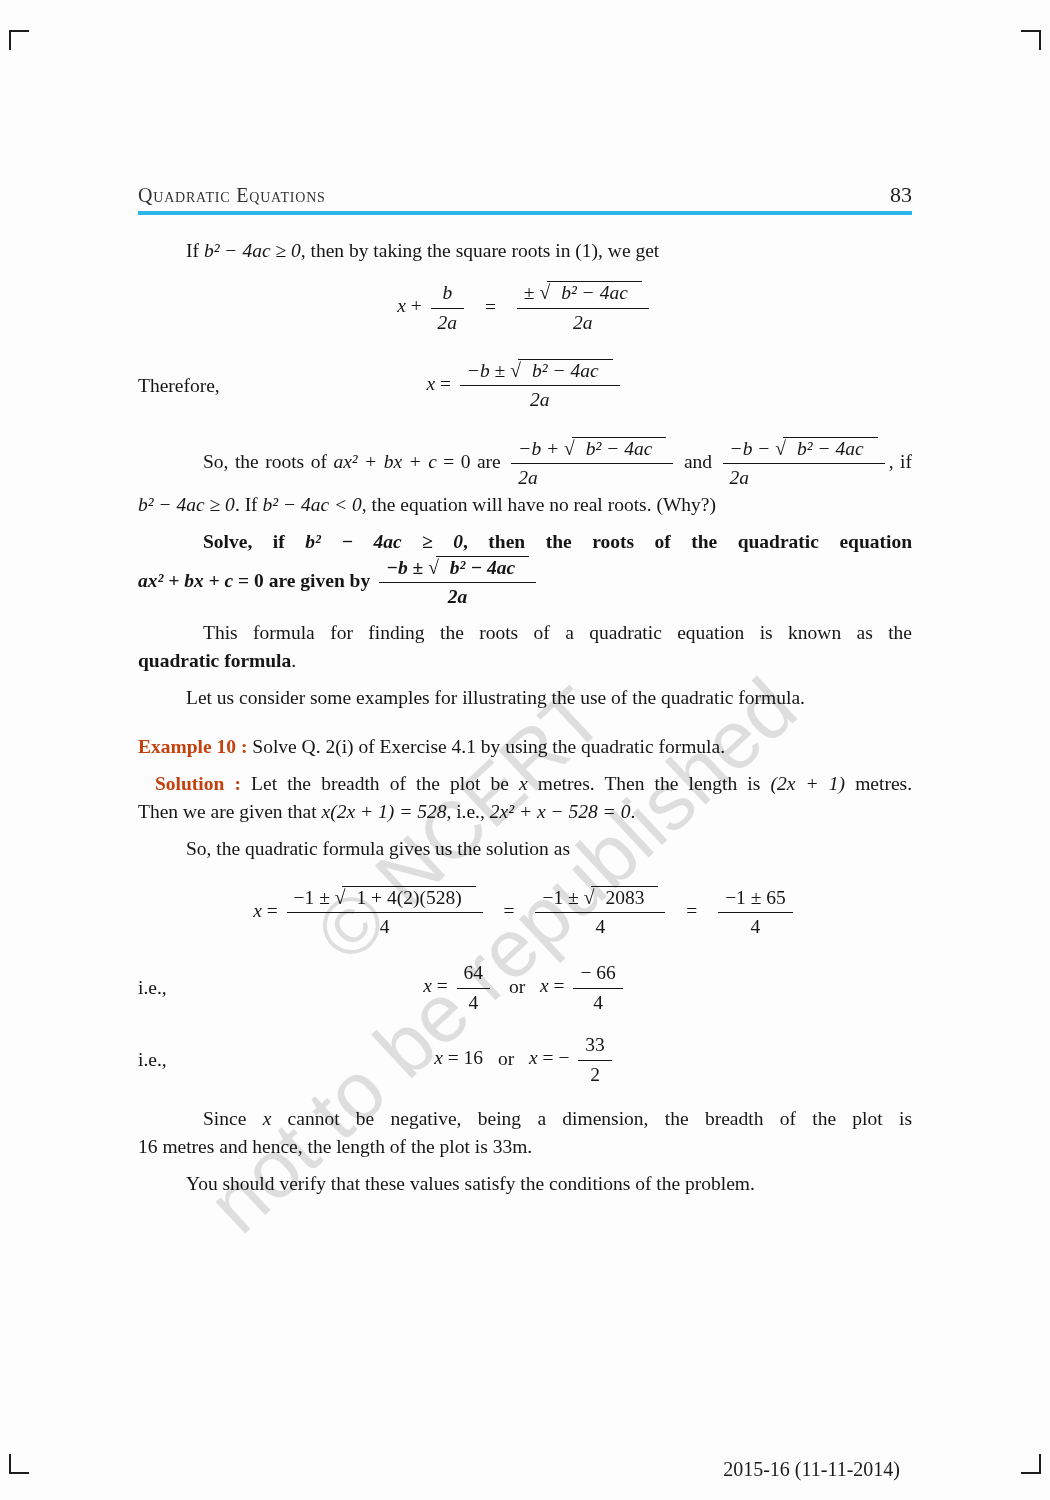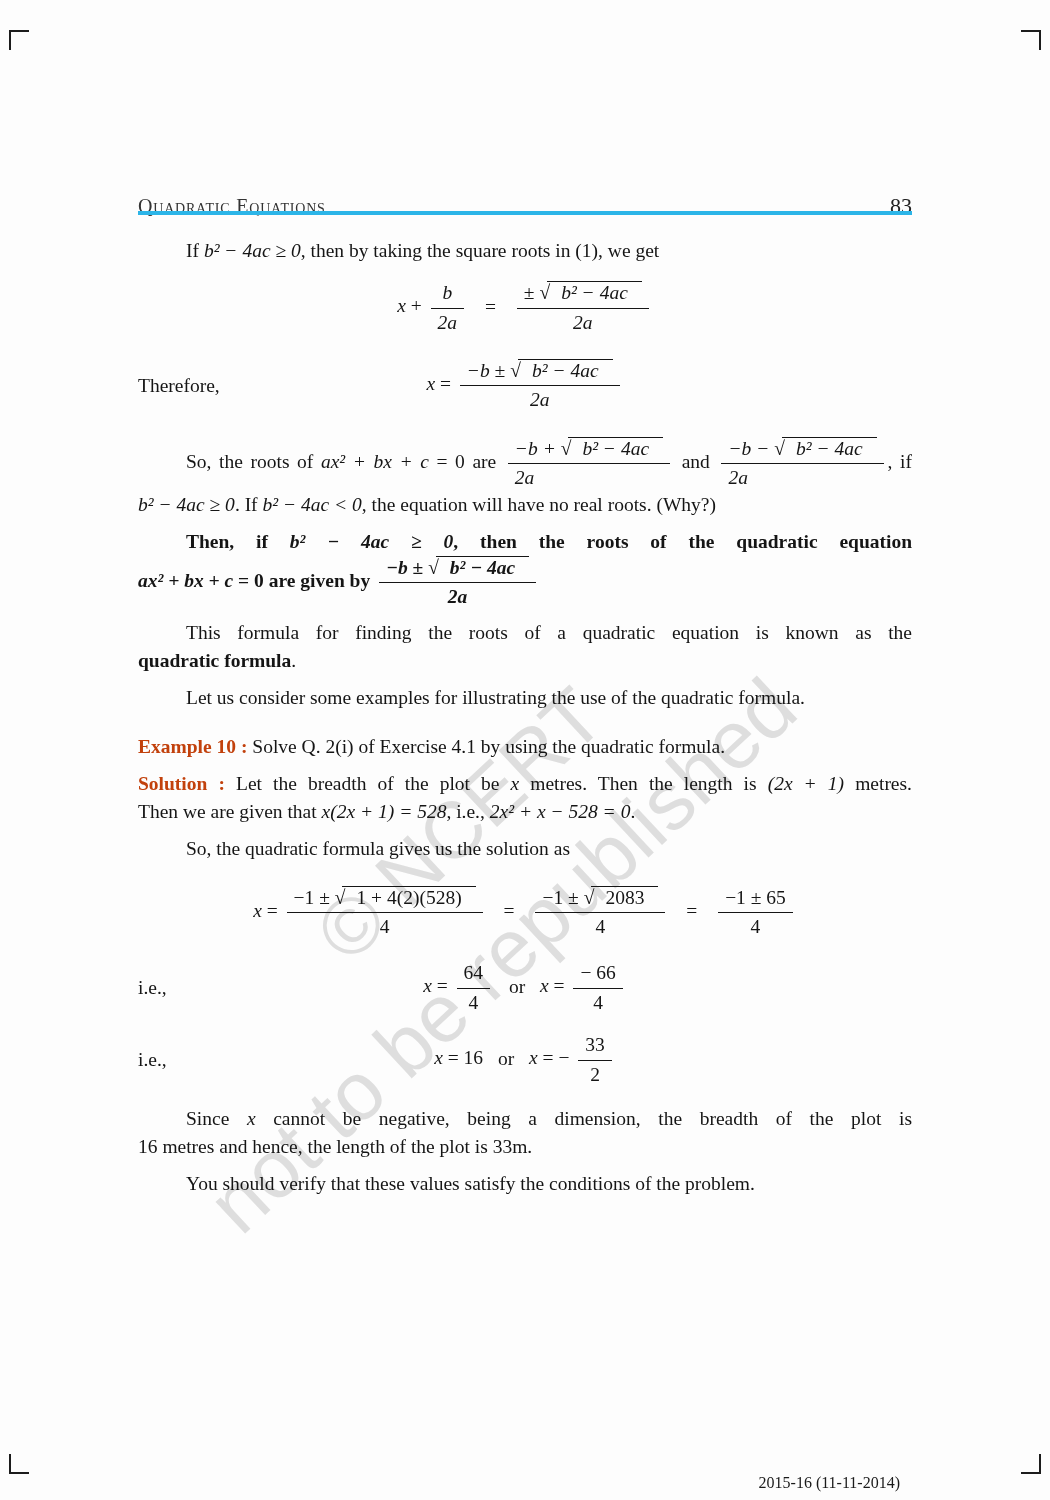--- a/index.html
+++ b/index.html
@@ -26,35 +26,35 @@
     font-family: "Liberation Sans", sans-serif;
     color: #c6c6c6; opacity: .55; white-space: nowrap;
     transform: rotate(-43deg); transform-origin: 0 50%;
   }
   .wm-notice { font-size: 82px; left: 222px; top: 1170px; }
   .wm-copy   { font-size: 80px; left: 330px; top: 900px; }
 
   
   .pagehead {
     position: absolute; left: 138px; width: 774px; top: 182px;
-    display: flex; justify-content: space-between; align-items: baseline; z-index: 2; margin-top: 11px;
+    display: flex; justify-content: space-between; align-items: baseline; z-index: 2;
   }
   .htitle { font-variant: small-caps; font-size: 20px; letter-spacing: .8px; color: #333; }
   .hpage  { font-size: 22px; color: #222; }
   .rule   { position: absolute; left: 138px; width: 774px; top: 211px; height: 4px; background: #2cb5e8; z-index: 2; }
 
   
   .content {
     position: absolute; left: 138px; width: 774px; top: 228px; z-index: 1;
     font-size: 19.5px; line-height: 1.45;
   }
   .par { margin: 9px 0; text-align: justify; }
   .line { display: block; }
   .indent { text-indent: 48px; }
-  .stretch { text-align: justify; text-align-last: justify; }
+  .stretch { text-align: justify; text-align-last: justify; margin-left: 17px; }
   .i { font-style: italic; }
   .b { font-weight: bold; }
   .blue { color: #c2410c; font-weight: bold; }
 
   .frac { display: inline-block; vertical-align: middle; text-align: center; margin: 0 4px; text-indent: 0; }
   .frac .num { display: block; padding: 0 7px 2px; border-bottom: 1.6px solid #151515; line-height: 1.25; white-space: nowrap; }
   .frac .den { display: block; padding: 2px 7px 0; line-height: 1.25; }
   .rad { border-top: 1.6px solid #151515; padding: 0 14px; margin-left: -3px; }
 
   .eq { text-align: center; margin: 14px 0; text-indent: 0; }
@@ -64,21 +64,21 @@
   .eqrow .eq { margin: 0; }
   .eqrow .rowlabel { position: absolute; left: 0; top: 50%; transform: translateY(-50%); }
 
   .eq1 { margin: 16px 0 20px; }
   .eqrow-therefore { margin: 24px 0; }
   .bigeq { margin: 22px 0; }
   .expar { margin-top: 20px; }
   .solpar { margin-top: 8px; }
 
   
-  .pagefoot { position: absolute; right: 150px; bottom: 8px; font-size: 16px; z-index: 2; color: #1a1a1a; }
+  .pagefoot { position: absolute; right: 150px; bottom: 19px; font-size: 20px; z-index: 2; color: #1a1a1a; }
 </style>
 </head>
 <body>
 
 <div class="page">
 
   <div class="crop tl"></div>
   <div class="crop tr"></div>
   <div class="crop bl"></div>
   <div class="crop br"></div>
@@ -110,21 +110,21 @@
         <span class="frac"><span class="num"><span class="i">−b ± √</span><span class="rad i">b² − 4ac</span></span><span class="den i">2a</span></span>
       </div>
     </div>
 
     <div class="par">
       <div class="line indent stretch"><span>So, the roots of </span><span class="i">ax² + bx + c</span><span> = 0 are </span><span class="frac"><span class="num"><span class="i">−b + √</span><span class="rad i">b² − 4ac</span></span><span class="den i">2a</span></span><span> and </span><span class="frac"><span class="num"><span class="i">−b − √</span><span class="rad i">b² − 4ac</span></span><span class="den i">2a</span></span><span>, if</span></div>
       <div class="line"><span class="i">b² − 4ac ≥ 0</span><span>. If </span><span class="i">b² − 4ac &lt; 0</span><span>, the equation will have no real roots. (Why?)</span></div>
     </div>
 
     <div class="par b">
-      <div class="line indent stretch"><span>Then, if </span><span class="i">b² − 4ac ≥ 0</span><span>, then the roots of the quadratic equation</span></div>
+      <div class="line indent stretch"><span>Solve, if </span><span class="i">b² − 4ac ≥ 0</span><span>, then the roots of the quadratic equation</span></div>
       <div class="line"><span class="i">ax² + bx + c</span><span> = 0 are given by </span><span class="frac"><span class="num"><span class="i">−b ± √</span><span class="rad i">b² − 4ac</span></span><span class="den i">2a</span></span></div>
     </div>
 
     <div class="par">
       <div class="line indent stretch">This formula for finding the roots of a quadratic equation is known as the</div>
       <div class="line"><span class="b">quadratic formula</span><span>.</span></div>
     </div>
 
     <p class="par indent">Let us consider some examples for illustrating the use of the quadratic formula.</p>
 

